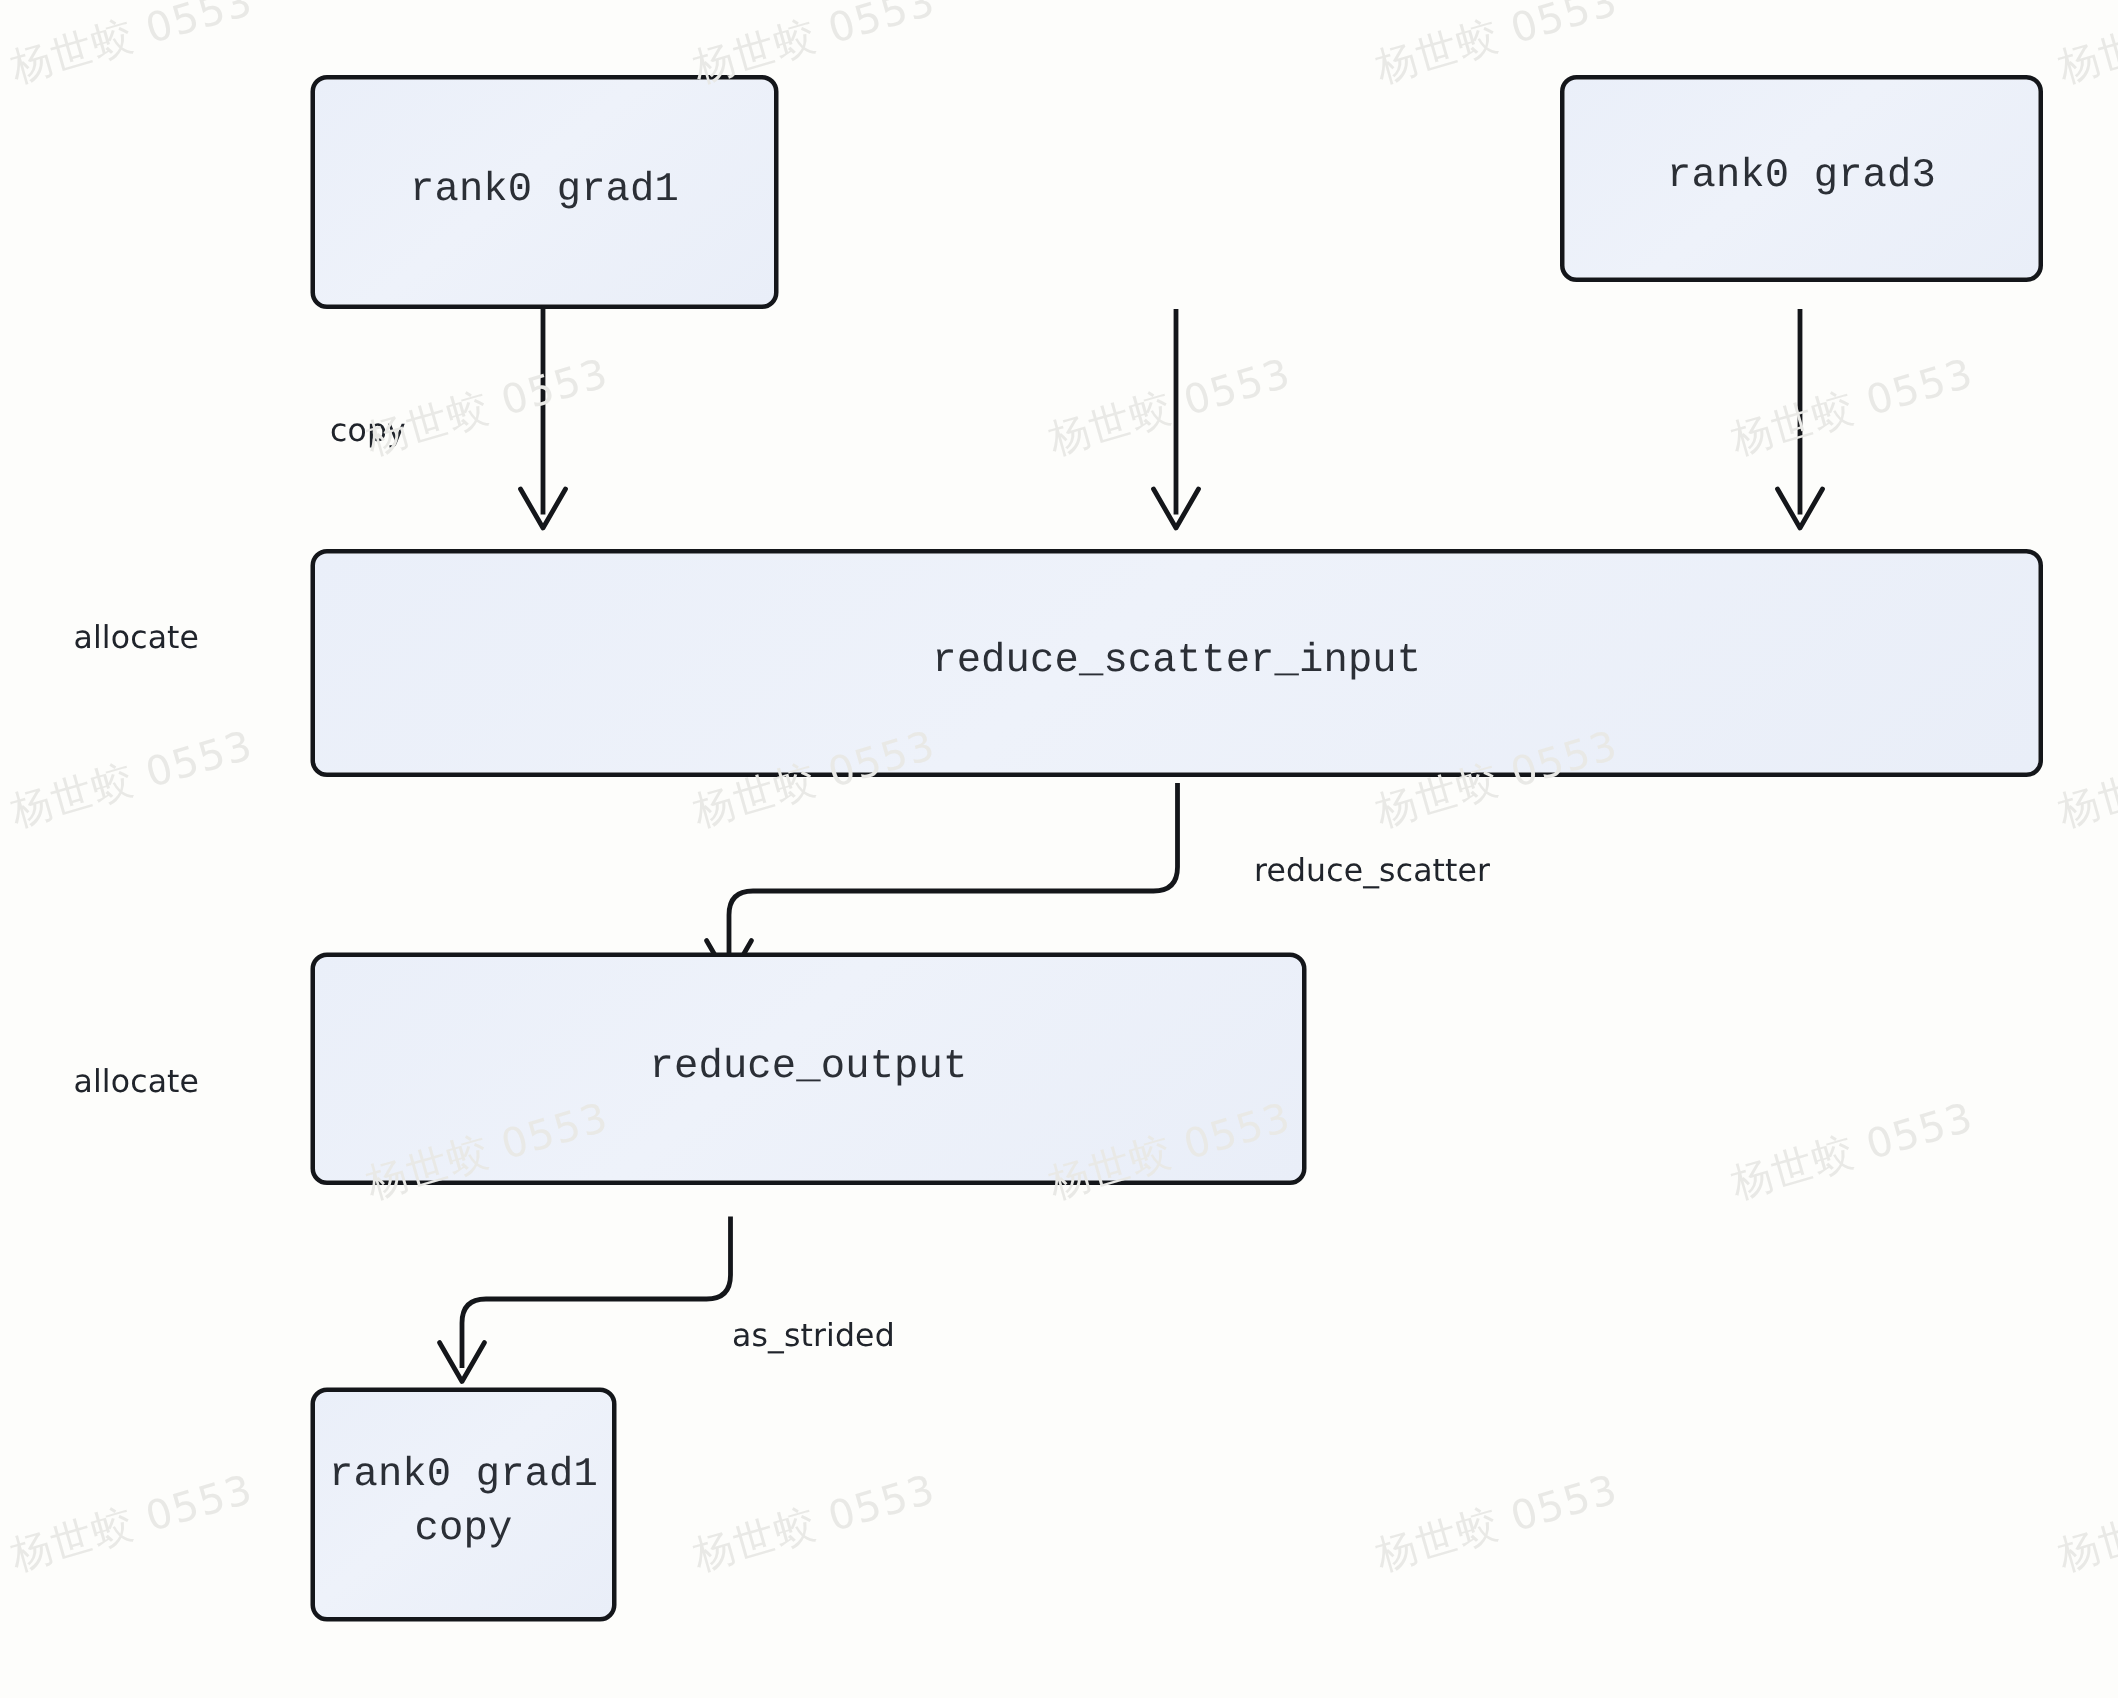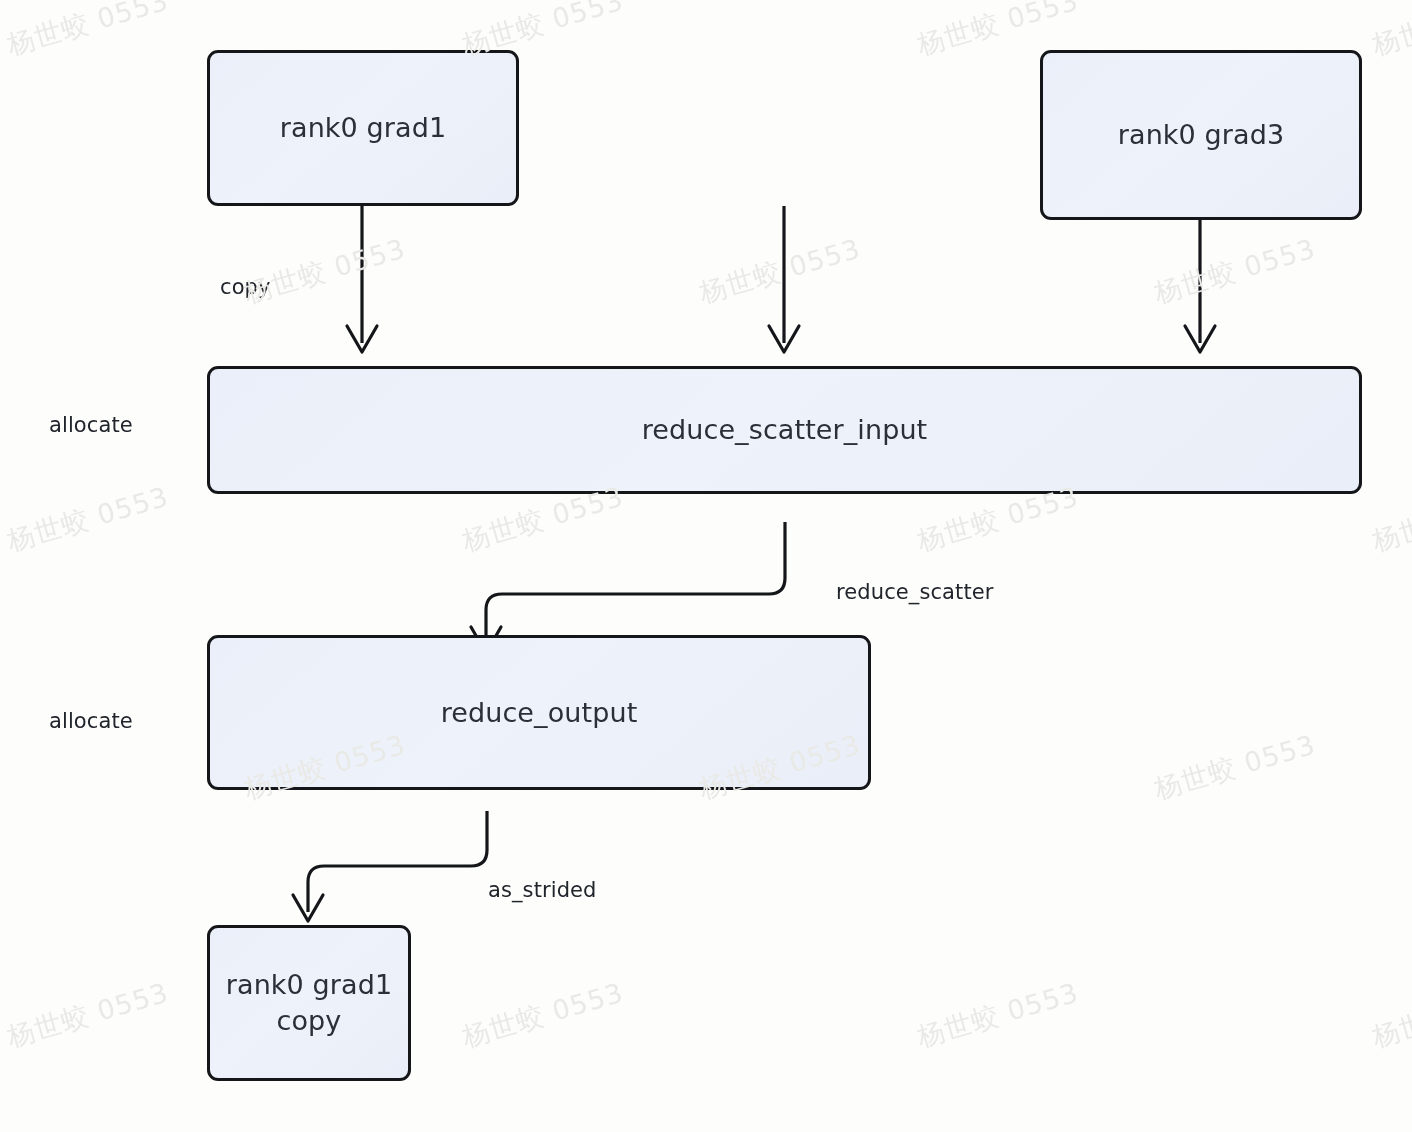--- a/index.html
+++ b/index.html
@@ -39,20 +39,21 @@
   
   #edge-layer {
     position: absolute;
     inset: 0;
     z-index: 2;
   }
   #node-layer {
     position: absolute;
     inset: 0;
     z-index: 3;
+    font-family: Liberation Mono, monospace;
   }
   #label-layer {
     position: absolute;
     inset: 0;
     z-index: 4;
   }
 
   
   .node {
     position: absolute;
@@ -136,43 +137,43 @@
     </g>
   </svg>
 
   <div id="node-layer">
 
     <div class="node" style="left:207px; top:50px; width:312px; height:156px;">
       <span class="node-text">rank0 grad1</span>
     </div>
 
 
-    <div class="node" style="left:1040px; top:50px; width:322px; height:170px;">
+    <div class="node" style="left:1040px; top:50px; width:322px; height:138px;">
       <span class="node-text">rank0 grad3</span>
     </div>
 
-    <div class="node" style="left:207px; top:366px; width:1155px; height:128px;">
+    <div class="node" style="left:207px; top:366px; width:1155px; height:152px;">
       <span class="node-text">reduce_scatter_input</span>
     </div>
 
     <div class="node" style="left:207px; top:635px; width:664px; height:155px;">
       <span class="node-text">reduce_output</span>
     </div>
 
     <div class="node" style="left:207px; top:925px; width:204px; height:156px; flex-direction:column;">
       <span class="node-text">rank0 grad1</span>
       <span class="node-text">copy</span>
     </div>
   </div>
 
   <div id="label-layer">
 
     <div class="edge-label" style="left:220px; top:275px;">copy</div>
 
-    <div class="edge-label" style="left:836px; top:580px;">reduce_scatter</div>
+    <div class="edge-label" style="left:836px; top:568px;">reduce_scatter</div>
 
     <div class="edge-label" style="left:488px; top:878px;text-align:right;">as_strided</div>
 
     <div class="side-label" style="left:49px; top:413px;">allocate</div>
 
     <div class="side-label" style="left:49px; top:709px;">allocate</div>
   </div>
 
 </div>
 

